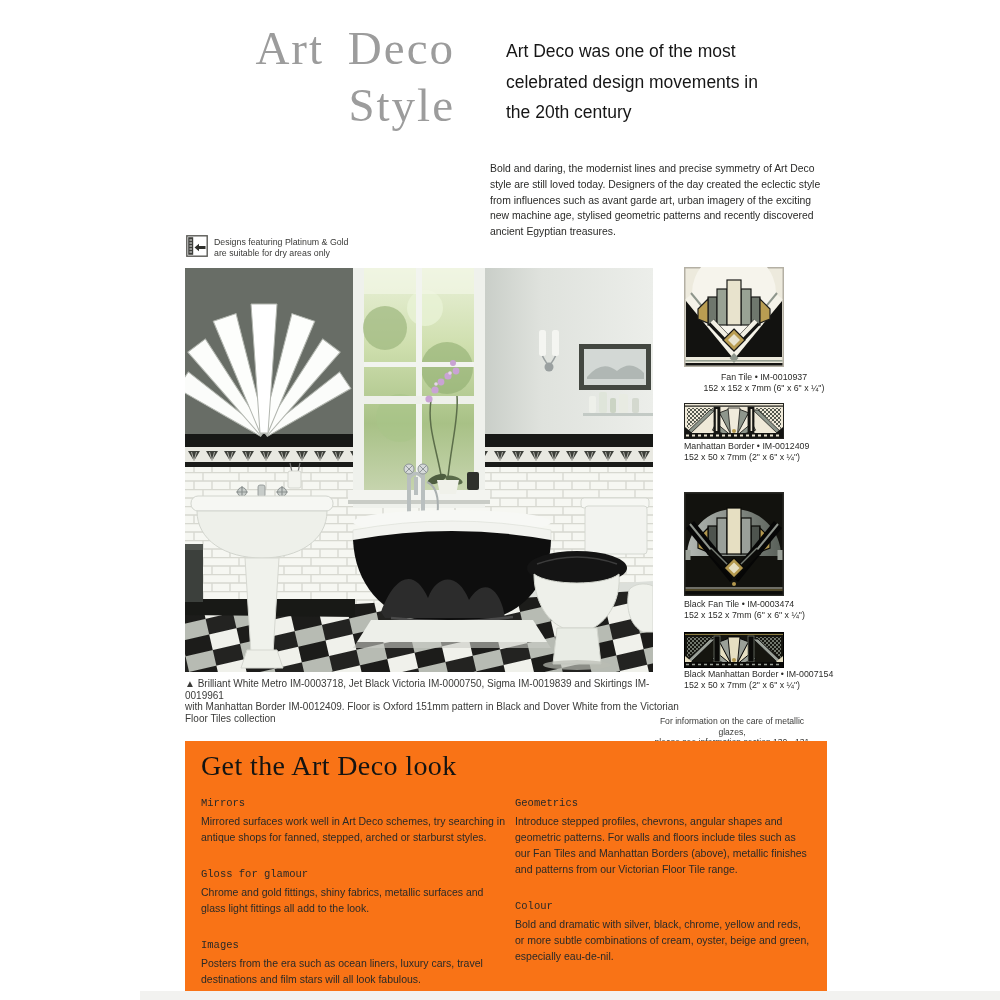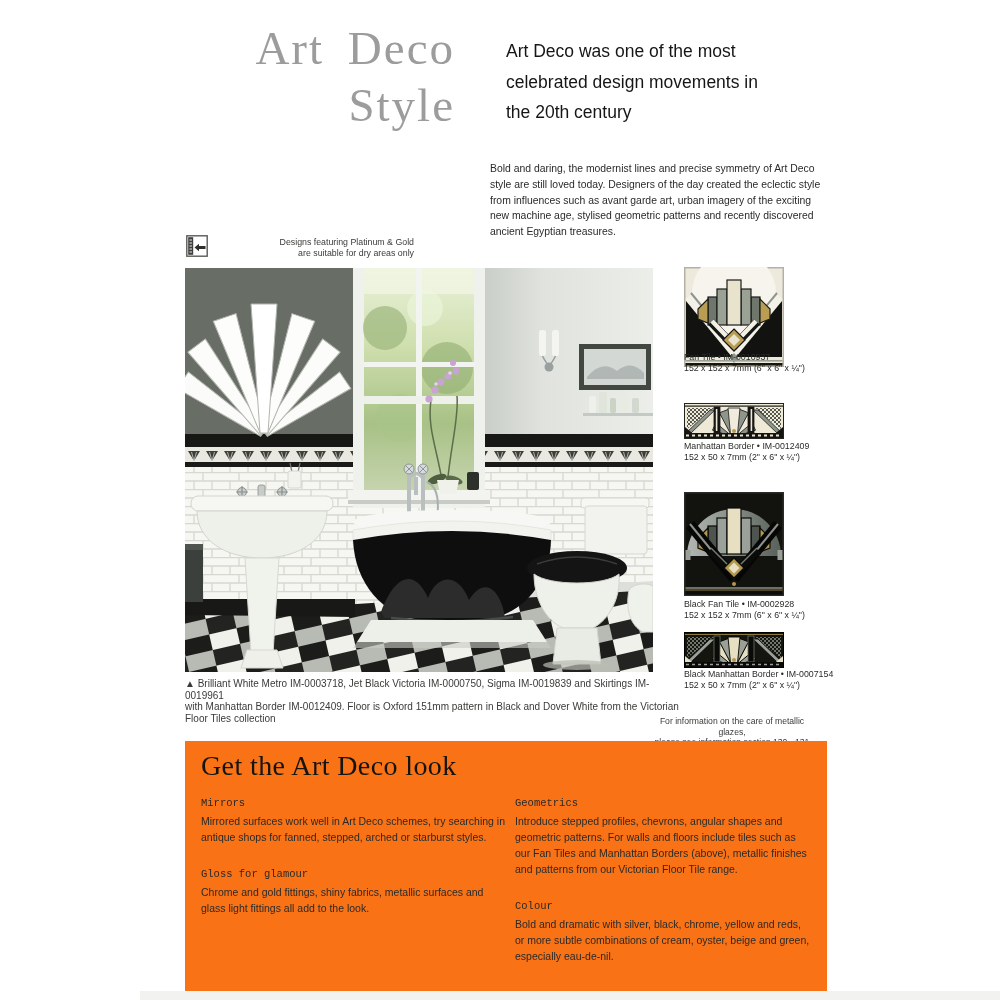--- a/index.html
+++ b/index.html
@@ -9,21 +9,21 @@
   
   .title{left:150px;top:20px;width:305px;text-align:right;
          font-family:"Liberation Serif",serif;font-weight:400;
          font-size:47px;line-height:57px;color:#9c9c9c;letter-spacing:2px;word-spacing:10px;}
   
   .intro{left:506px;top:36px;width:275px;font-size:17.5px;line-height:30.5px;color:#161616;}
   
   .bodypar{left:490px;top:161px;width:336px;font-size:10.4px;line-height:15.8px;color:#2a2a28;}
   
   .wallnote-icon{left:186px;top:235px;width:22px;height:22px;}
-  .wallnote-text{left:214px;top:237px;width:200px;font-size:8.8px;line-height:11px;color:#3a3a38;text-align:right;}
+  .wallnote-text{left:214px;top:237px;width:200px;font-size:8.8px;line-height:11px;color:#3a3a38;}
   
   .photo{left:185px;top:268px;width:468px;height:404px;}
   .photocap{left:185px;top:678px;width:500px;font-size:10px;line-height:11.5px;color:#3a3a38;}
   
   .prod-img{left:684px;width:100px;}
   .prod-cap{left:684px;width:160px;font-size:8.8px;line-height:11px;color:#2b2b29;}
   
   .metallic{left:646px;top:716px;width:172px;text-align:center;font-size:8.6px;line-height:10.5px;color:#3a3a38;}
   
   .lookbox{left:185px;top:741px;width:642px;height:273px;background:#f97316;}
@@ -246,21 +246,21 @@
       </g>
       <path d="M27,55 L50,79 L73,55" stroke="#151513" stroke-width="8" fill="none"></path>
       <path d="M28,54 L50,77 L72,54" stroke="#f2efe3" stroke-width="4.5" fill="none"></path>
       <polygon points="50,62 61,73 50,84 39,73" fill="#b99d52" stroke="#151513" stroke-width="1.2"></polygon>
       <polygon points="50,67 56,73 50,79 44,73" fill="#e8e3cd"></polygon>
       <polygon points="50,86 54.5,91 50,96 45.5,91" fill="#8e968c"></polygon>
       <rect x="1.5" y="93" width="97" height="1.6" fill="#99a294"></rect>
       <rect x="1.5" y="96" width="97" height="2.5" fill="#141412"></rect>
     </svg>
   </div>
-  <div class="abs prod-cap" style="top:352px;">
+  <div class="abs prod-cap" style="top:372px;text-align:center;">
     <div>Fan Tile • IM-0010937</div>
     <div>152 x 152 x 7mm (6" x 6" x ¼")</div>
   </div>
 
   <div class="abs prod-img" style="top:403px;height:36px;">
     <svg viewBox="0 0 100 36" width="100" height="36">
       <defs>
         <pattern id="chk" width="4" height="4" patternUnits="userSpaceOnUse">
           <rect width="4" height="4" fill="#efe9d8"></rect>
           <rect width="2" height="2" fill="#54584f"></rect>
@@ -327,21 +327,21 @@
       <path d="M27,56 L50,79 L73,56" stroke="#777d75" stroke-width="1.4" fill="none"></path>
       <polygon points="50,66 60,76 50,86 40,76" fill="#b3984e" stroke="#0b0b09" stroke-width="1.2"></polygon>
       <polygon points="50,70.5 55.5,76 50,81.5 44.5,76" fill="#e6dfc2"></polygon>
       <circle cx="50" cy="92" r="2" fill="#b3984e"></circle>
       <rect x="1.5" y="95" width="97" height="2" fill="#6e6e66"></rect>
       <rect x="1.5" y="97.5" width="97" height="1" fill="#8a7a40"></rect>
       <rect x="1.5" y="99.5" width="97" height="3" fill="#0c0c0a"></rect>
     </svg>
   </div>
   <div class="abs prod-cap" style="top:599px;">
-    <div>Black Fan Tile • IM-0002928</div>
+    <div>Black Fan Tile • IM-0003474</div>
     <div>152 x 152 x 7mm (6" x 6" x ¼")</div>
   </div>
 
   <div class="abs prod-img" style="top:632px;height:36px;">
     <svg viewBox="0 0 100 36" width="100" height="36">
       <defs>
         <pattern id="chkd" width="4" height="4" patternUnits="userSpaceOnUse">
           <rect width="4" height="4" fill="#15150f"></rect>
           <rect width="2" height="2" fill="#6f756b"></rect>
           <rect x="2" y="2" width="2" height="2" fill="#6f756b"></rect>
@@ -387,20 +387,24 @@
 
     <div class="abs look-col col-left">
       <div class="sec">
         <div class="sec-title">Mirrors</div>
         <div>Mirrored surfaces work well in Art Deco schemes, try searching in antique shops for fanned, stepped, arched or starburst styles.</div>
       </div>
       <div class="sec">
         <div class="sec-title">Gloss for glamour</div>
         <div>Chrome and gold fittings, shiny fabrics, metallic surfaces and glass light fittings all add to the look.</div>
       </div>
+      <div class="sec">
+        <div class="sec-title">Images</div>
+        <div>Posters from the era such as ocean liners, luxury cars, travel destinations and film stars will all look fabulous.</div>
+      </div>
     </div>
 
     <div class="abs look-col col-right">
       <div class="sec">
         <div class="sec-title">Geometrics</div>
         <div>Introduce stepped profiles, chevrons, angular shapes and geometric patterns. For walls and floors include tiles such as our Fan Tiles and Manhattan Borders (above), metallic finishes and patterns from our Victorian Floor Tile range.</div>
       </div>
       <div class="sec">
         <div class="sec-title">Colour</div>
         <div>Bold and dramatic with silver, black, chrome, yellow and reds, or more subtle combinations of cream, oyster, beige and green, especially eau-de-nil.</div>

